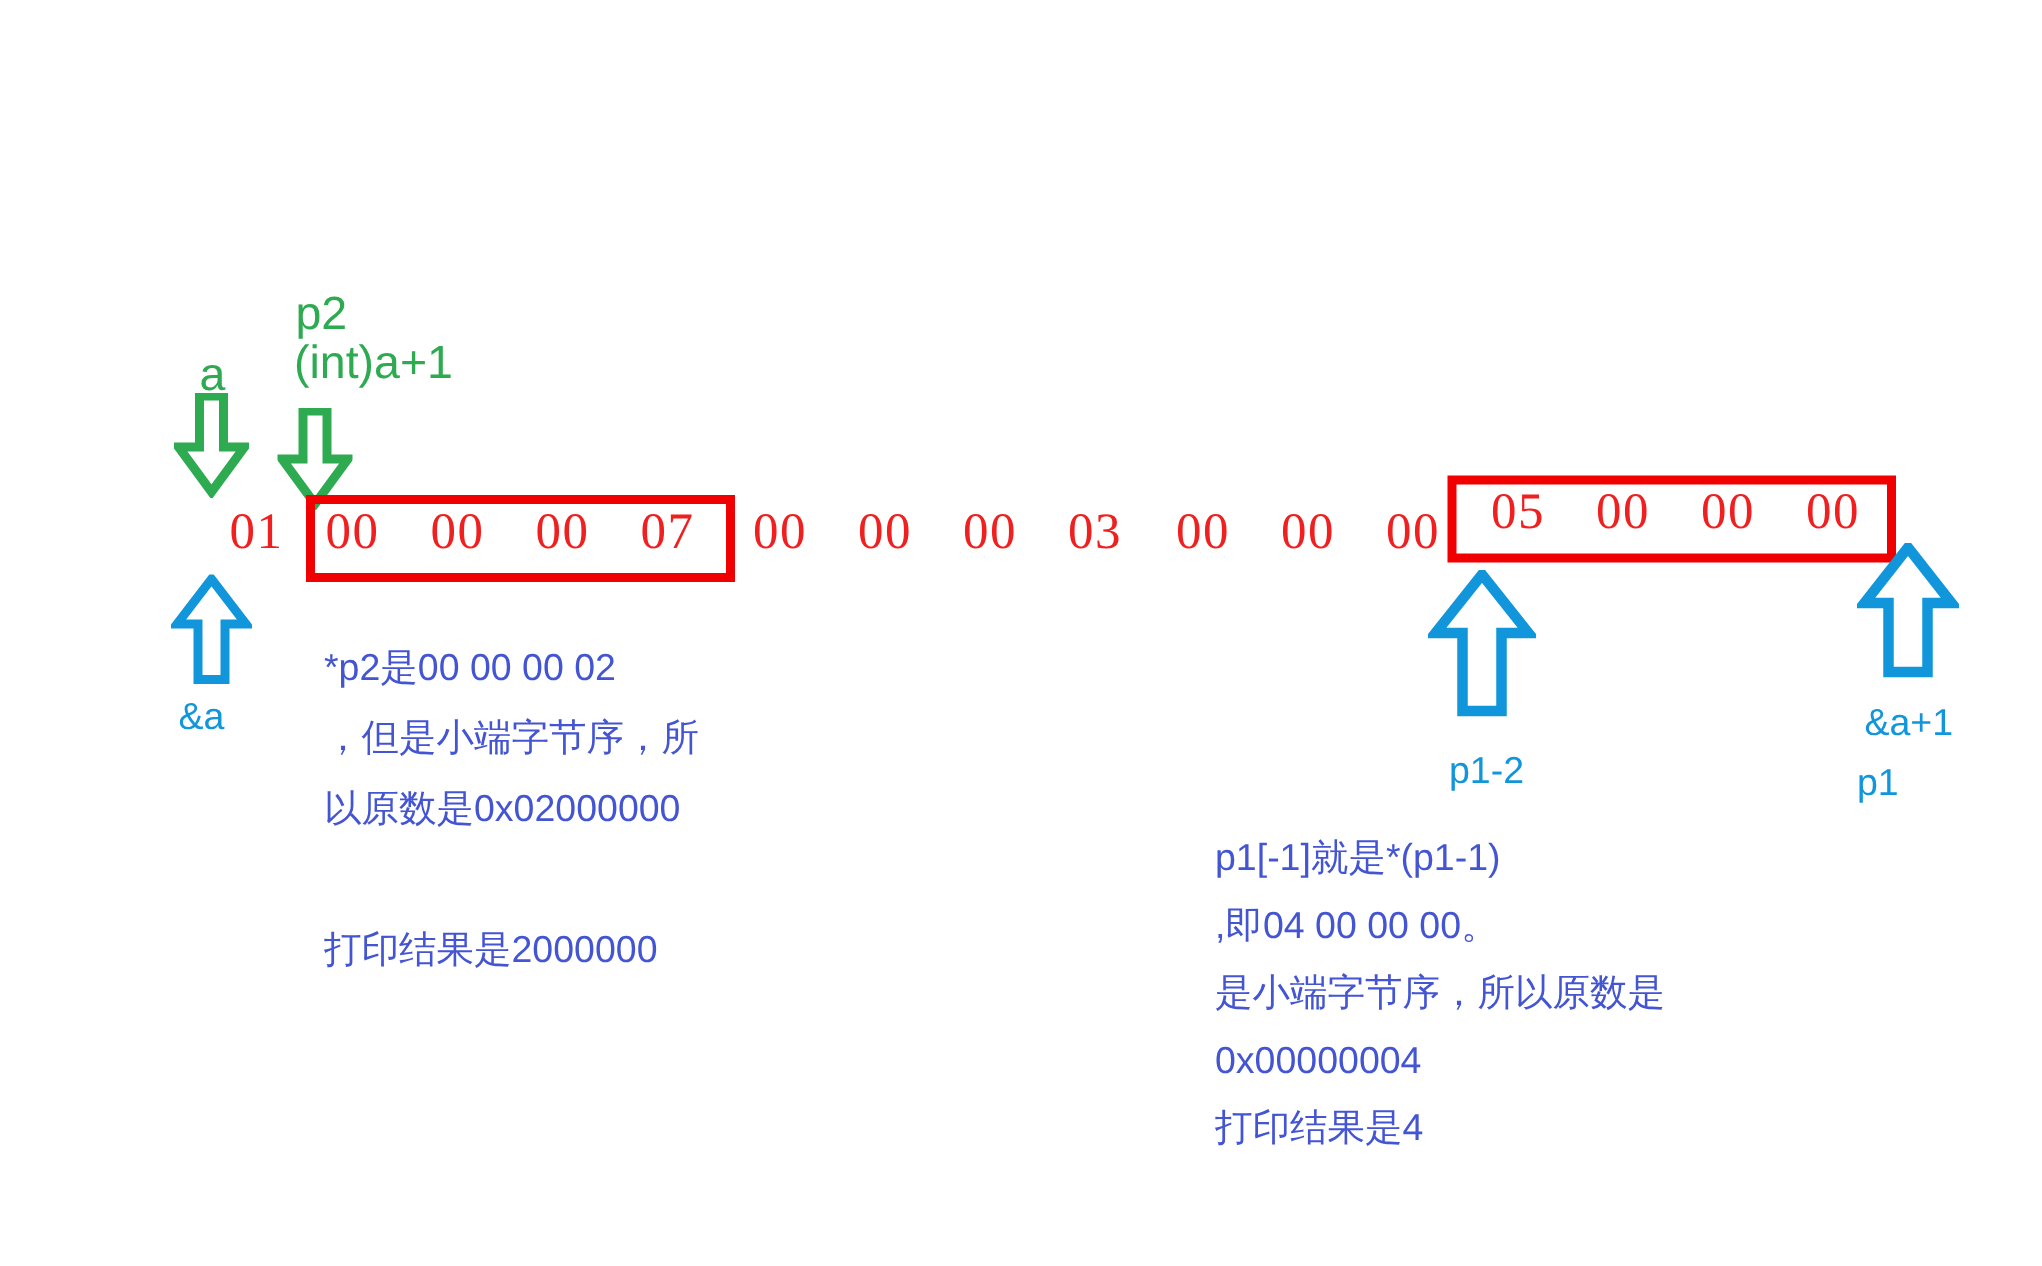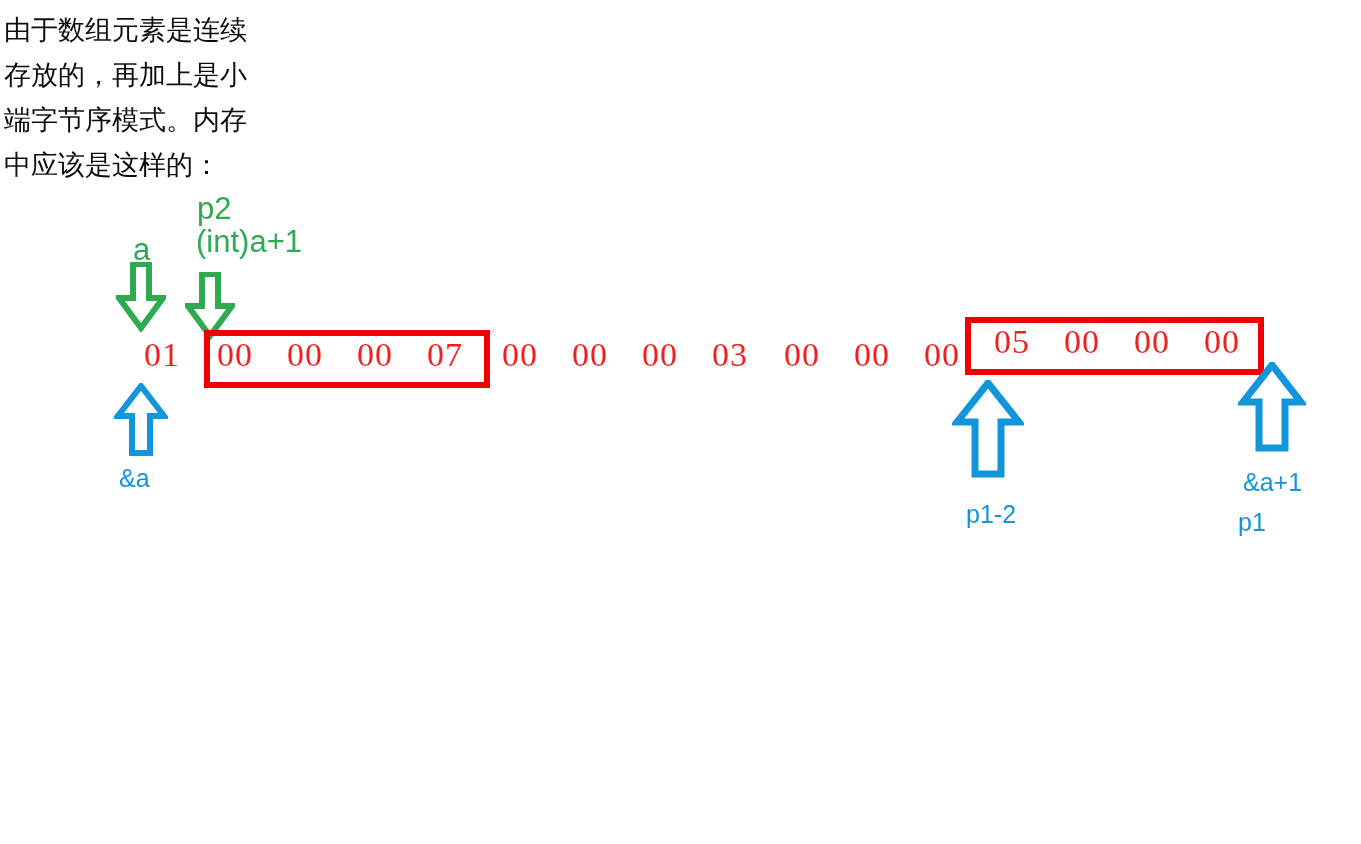--- a/index.html
+++ b/index.html
@@ -94,24 +94,20 @@
   #txt-right { left: 810px; top: 550px; width: 430px; line-height: 45px; }
 
   
   .arrow { position: absolute; }
 </style>
 </head>
 <body>
 
 <div id="canvas">
 
-  <div class="abs" id="note">由于数组元素是连续
-存放的，再加上是小
-端字节序模式。内存
-中应该是这样的：</div>
 
   <div class="abs green-label" id="lbl-p2">p2</div>
   <div class="abs green-label" id="lbl-a">a</div>
   <div class="abs green-label" id="lbl-inta1">(int)a+1</div>
 
   <div class="arrow" style="left:116px; top:262px;">
     <svg width="50" height="70" viewBox="0 0 50 70" xmlns="http://www.w3.org/2000/svg">
       <polygon points="17,2 33,2 33,36 47,36 25,66 3,36 17,36" fill="#ffffff" stroke="#2eaa51" stroke-width="6" stroke-linejoin="miter"></polygon>
     </svg>
   </div>
@@ -119,21 +115,21 @@
   <div class="arrow" style="left:185px; top:272px;">
     <svg width="50" height="68" viewBox="0 0 50 68" xmlns="http://www.w3.org/2000/svg">
       <polygon points="17,2 33,2 33,34 47,34 25,64 3,34 17,34" fill="#ffffff" stroke="#2eaa51" stroke-width="6" stroke-linejoin="miter"></polygon>
     </svg>
   </div>
 
   <div class="abs redbox" id="redbox-left"></div>
   <div class="abs redbox" id="redbox-right"></div>
 
   <div class="abs" id="hexrow">
-    <div class="hexcell" style="left:135px;">01</div>
+    <div class="hexcell" style="left:135px;text-align:right;">01</div>
     <div class="hexcell" style="left:208px;">00</div>
     <div class="hexcell" style="left:278px;">00</div>
     <div class="hexcell" style="left:348px;">00</div>
     <div class="hexcell" style="left:418px;">07</div>
     <div class="hexcell" style="left:493px;">00</div>
     <div class="hexcell" style="left:563px;">00</div>
     <div class="hexcell" style="left:633px;">00</div>
     <div class="hexcell" style="left:703px;">03</div>
     <div class="hexcell" style="left:775px;">00</div>
     <div class="hexcell" style="left:845px;">00</div>
@@ -160,15 +156,25 @@
     <svg width="68" height="92" viewBox="0 0 68 92" xmlns="http://www.w3.org/2000/svg">
       <polygon points="34,3 63,40 47,40 47,86 21,86 21,40 5,40" fill="#ffffff" stroke="#1296db" stroke-width="7" stroke-linejoin="miter"></polygon>
     </svg>
   </div>
 
   <div class="abs cyan-label" id="lbl-amp-a">&amp;a</div>
   <div class="abs cyan-label" id="lbl-p1m1">p1-2</div>
   <div class="abs cyan-label" id="lbl-ampa1">&amp;a+1</div>
   <div class="abs cyan-label" id="lbl-p1">p1</div>
 
+  <div class="abs pblue" id="txt-left">*p2是00 00 00 02
+，但是小端字节序，所
+以原数是0x02000000
 
+打印结果是2000000</div>
+
+  <div class="abs pblue" id="txt-right">p1[-1]就是*(p1-1)
+,即04 00 00 00。
+是小端字节序，所以原数是
+0x00000004
+打印结果是4</div>
 
 </div>
 
 </body></html>

